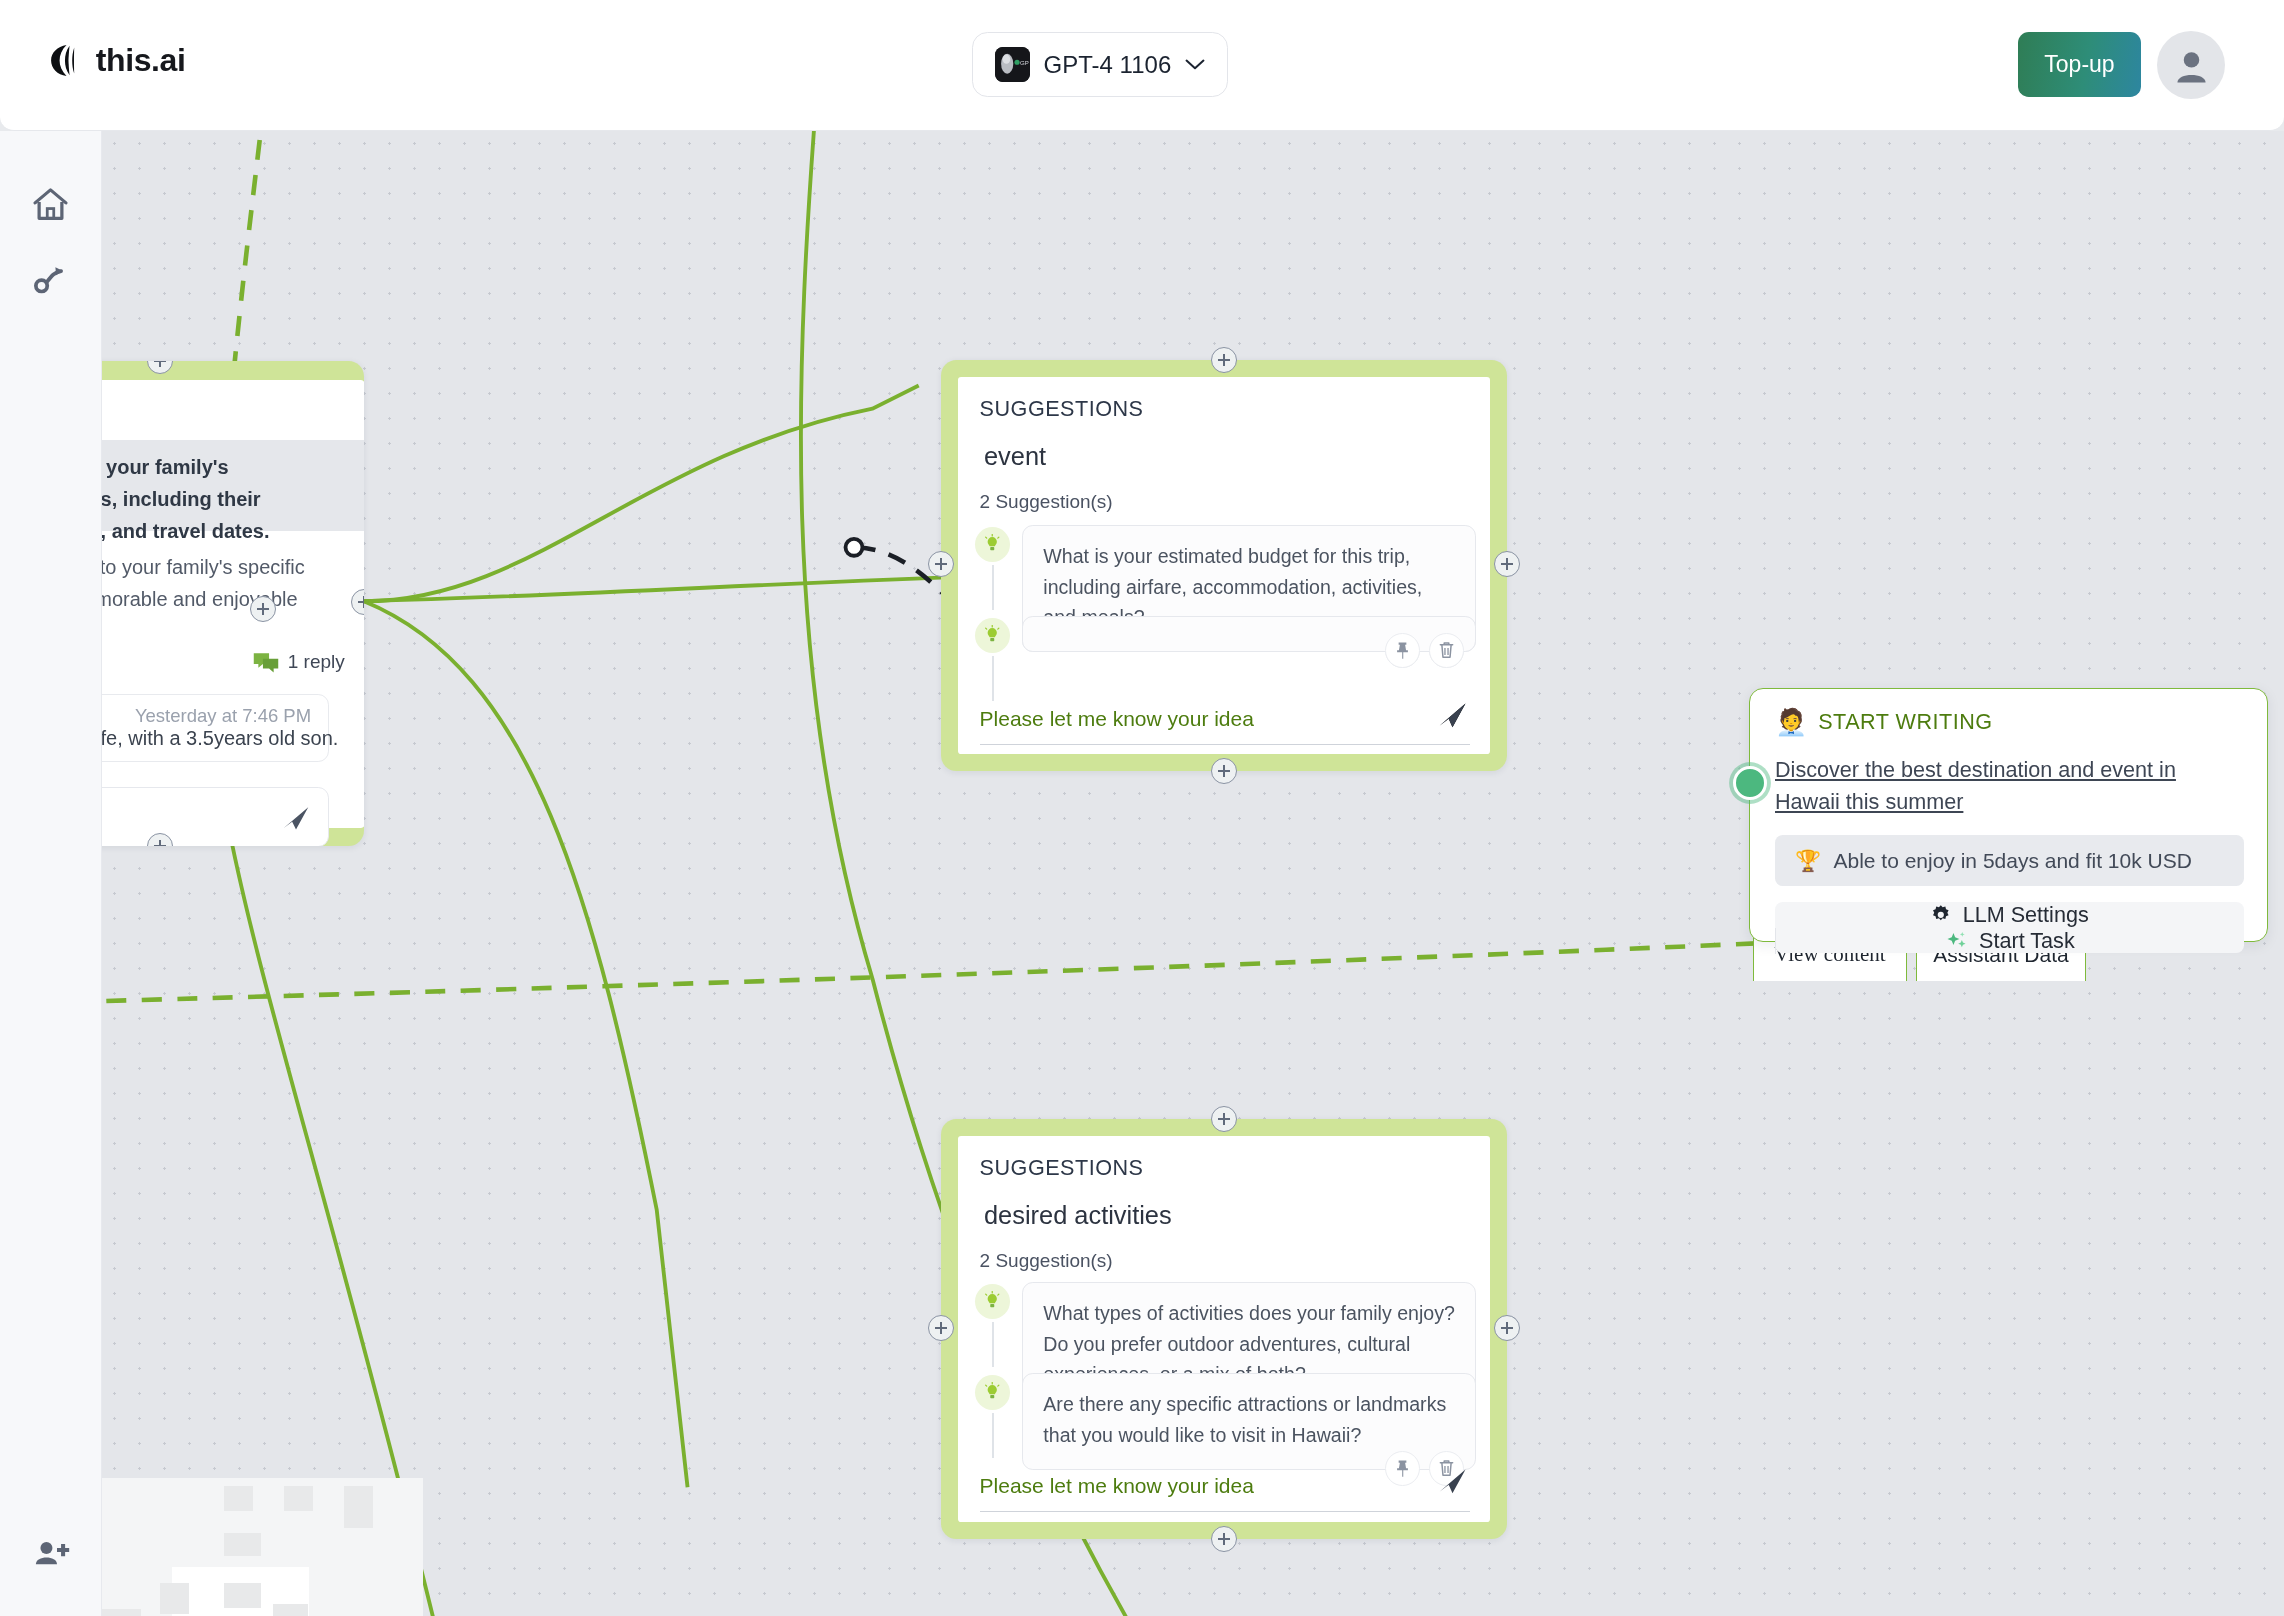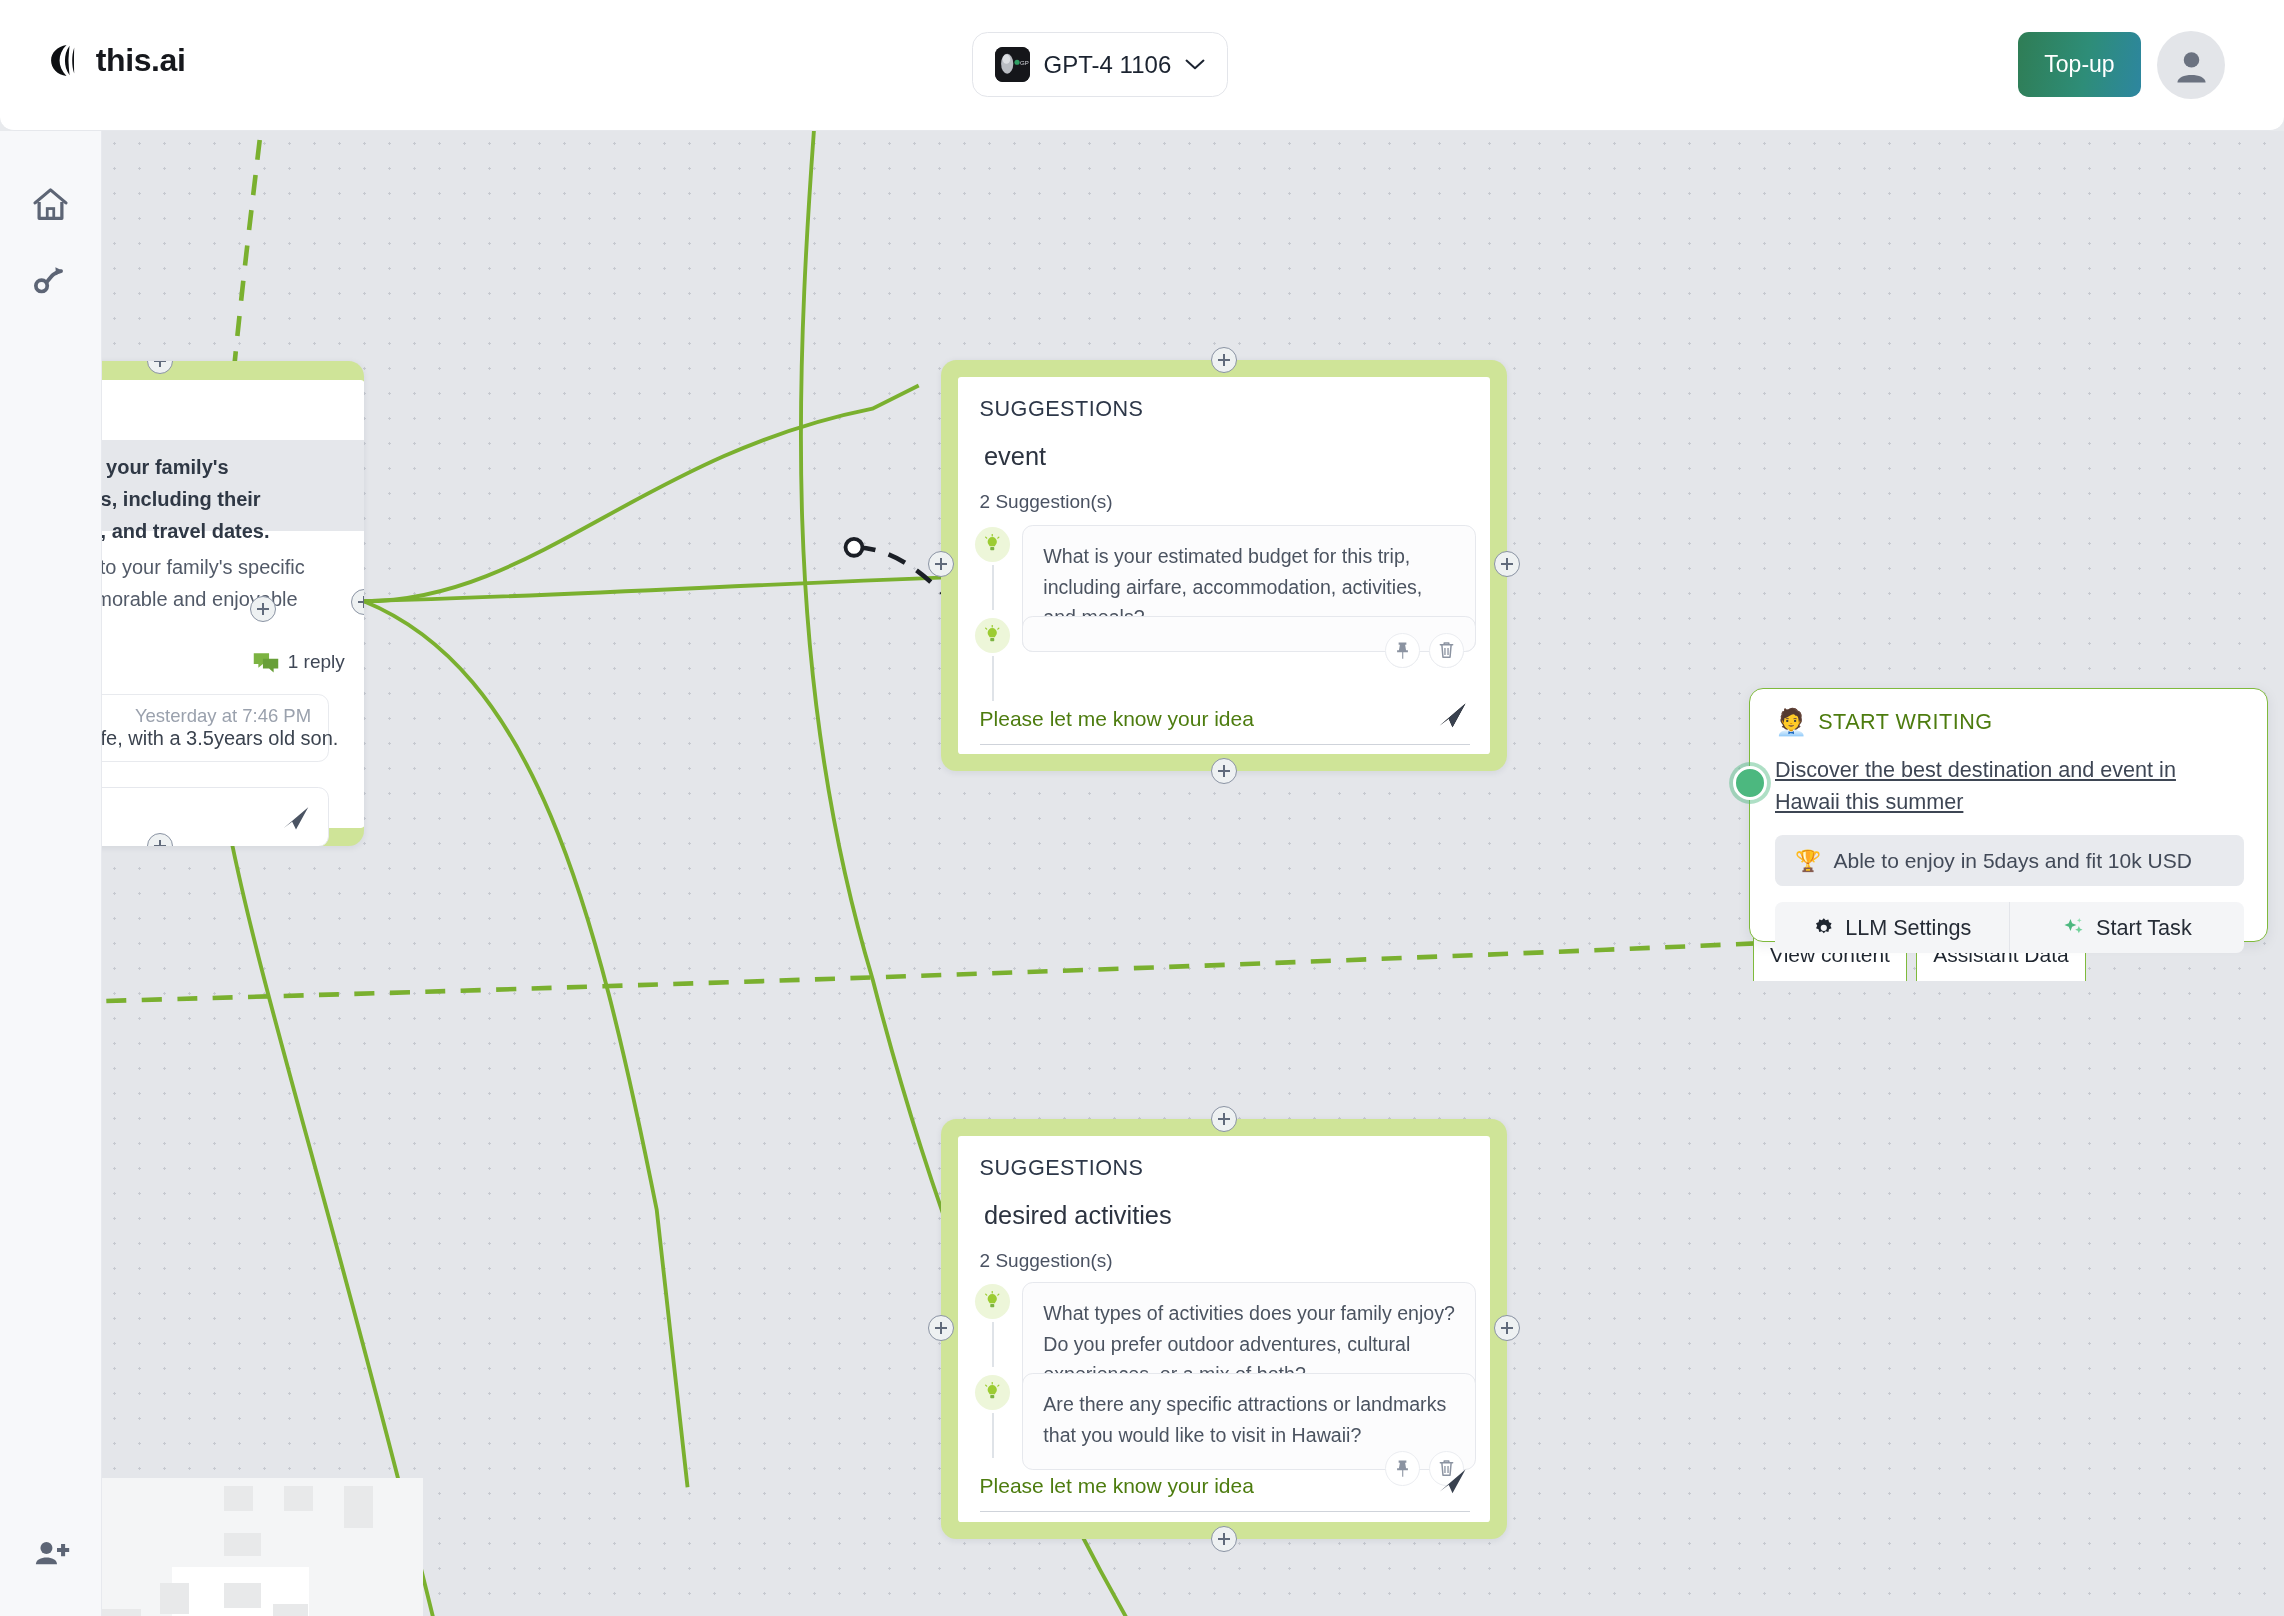--- a/index.html
+++ b/index.html
@@ -483,41 +483,41 @@
       <div class="sw-head" style="left:25px; top:20px;">
         <span class="sw-emoji">🧑‍💼</span>
         <span class="sw-title">START WRITING</span>
       </div>
       <div class="sw-dots" style="right:23px; top:9.2px; font-size:0;">more-options-icon</div>
       <div class="sw-body" style="left:25px; top:65px; width:462px;text-decoration:underline;">Discover the best destination and event in Hawaii this summer</div>
       <div class="sw-goal" style="left:25px; top:146px; width:469px; height:51px;">
         <span>🏆</span>
         <span>Able to enjoy in 5days and fit 10k USD</span>
       </div>
-      <div class="sw-actions" style="left:25px; top:213px; width:469px; height:51px;">
+      <div class="sw-actions" style="left:25px; top:213px; width:469px; height:51px;flex-direction:column;">
         <div class="sw-act">
           <svg width="21.6" height="21.6" viewBox="0 0 28 28">
             <path d="M14 1.5 l2.4 2.6 3.5-.9 .9 3.5 3.3 1.4 -1.6 3.2 1.6 3.2 -3.3 1.4 -.9 3.5 -3.5-.9 -2.4 2.6 -2.4-2.6 -3.5 .9 -.9-3.5 -3.3-1.4 1.6-3.2 -1.6-3.2 3.3-1.4 .9-3.5 3.5 .9z" fill="#1f2630"></path>
             <circle cx="14" cy="14" r="4" fill="#f4f5f7"></circle>
           </svg>
           <span>LLM Settings</span>
         </div>
         <div class="sw-act">
           <svg width="23" height="23" viewBox="0 0 30 30">
             <path d="M11 4 L13.2 9.6 L18.8 11.8 L13.2 14 L11 19.6 L8.8 14 L3.2 11.8 L8.8 9.6 Z" fill="#4cb87f"></path>
             <path d="M22 13 L23.4 16.4 L26.8 17.8 L23.4 19.2 L22 22.6 L20.6 19.2 L17.2 17.8 L20.6 16.4 Z" fill="#6fd199"></path>
             <path d="M22.5 2.5 L23.4 4.8 L25.7 5.7 L23.4 6.6 L22.5 8.9 L21.6 6.6 L19.3 5.7 L21.6 4.8 Z" fill="#8fe0b2"></path>
           </svg>
           <span>Start Task</span>
         </div>
       </div>
     </div>
     <div class="sw-node-dot" style="left:1631px; top:635px;"></div>
 
-    <div class="tab left" style="left:1651px; top:796px; width:154px;">
+    <div class="tab left" style="left:1651px; top:796px; width:154px;font-family:Liberation Serif, serif;">
       <span>View content</span>
     </div>
     <div class="tab right" style="left:1814px; top:796px; width:170px;">
       <span>Assistant Data</span>
     </div>
 
     <div class="minimap" style="left:-18.5px; top:1347px; width:339px; height:231px;">
       <div class="mm-node" style="left:140px; top:7.7px; width:29px; height:25px;"></div>
       <div class="mm-node" style="left:200px; top:7.7px; width:29px; height:25px;"></div>
       <div class="mm-node" style="left:260px; top:7.7px; width:29px; height:42px;"></div>

